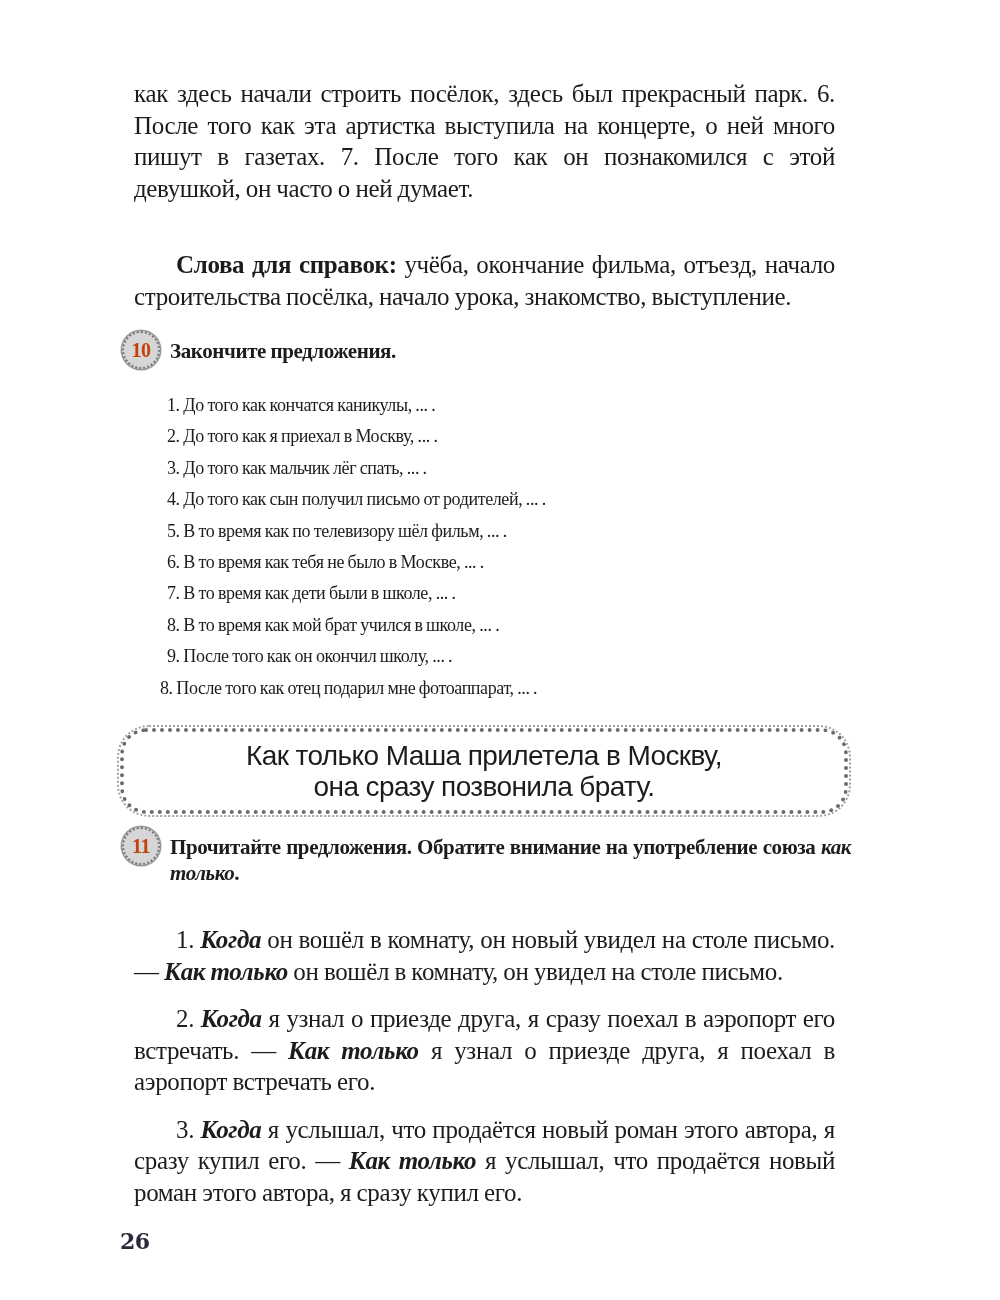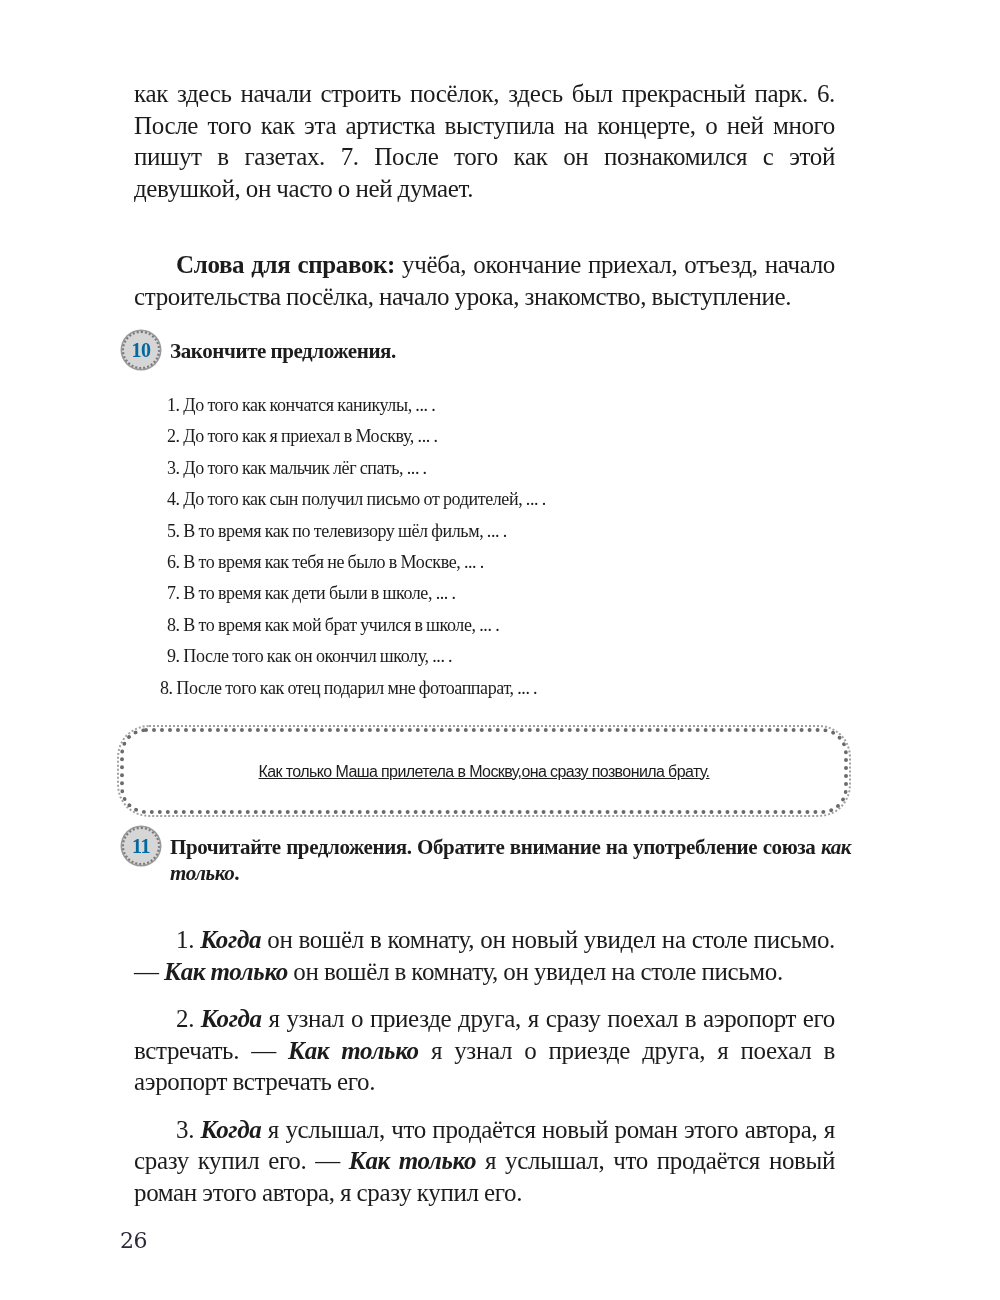--- a/index.html
+++ b/index.html
@@ -46,21 +46,21 @@
       border-radius: 50%;
       background: #d6d6d6;
       border: 2px dotted #7a7a7a;
       box-shadow: 0 0 0 1.5px #9a9a9a;
       box-sizing: border-box;
       display: flex;
       align-items: center;
       justify-content: center;
       font-weight: bold;
       font-size: 20px;
-      color: #0369a1;
+      color: #c2410c;
       margin-left: 4px;
       margin-top: -7px;
       letter-spacing: -0.5px;
     }
     .exercise-title {
       margin-left: 10px;
       font-weight: bold;
       font-size: 21px;
       line-height: 26px;
       letter-spacing: -0.4px;
@@ -87,60 +87,59 @@
     .rule-box {
       position: relative;
       margin: 24px 0 0 2px;
       width: 728px;
       height: 86px;
       box-sizing: border-box;
       border: 4px dotted #6b6b6b;
       border-radius: 26px;
       outline: 1px solid transparent;
       display: flex;
-      flex-direction: row;
+      flex-direction: column;
       align-items: center;
       justify-content: center;
       font-family: "Liberation Sans", "DejaVu Sans", sans-serif;
-      font-size: 16px;
+      font-size: 28px;
       line-height: 31px;
       letter-spacing: -0.6px;
       color: #1c1c1c;
-      text-decoration: underline;
     }
     .rule-box::before {
       content: "";
       position: absolute;
       inset: -7px;
       border: 2px dotted #a0a0a0;
       border-radius: 32px;
       pointer-events: none;
     }
 
     .page-number {
       position: absolute;
       left: 120px;
       top: 1228px;
       font-family: "DejaVu Serif", "Liberation Serif", serif;
-      font-weight: normal;
+      font-weight: bold;
       font-size: 22px;
       color: #2a2a3a;
       letter-spacing: -0.5px;
     }
   </style>
 </head>
 <body>
 
 <div class="page">
 
   <p class="p">как здесь начали строить посёлок, здесь был прекрасный парк. 6. После того как эта артистка выступила на концерте, о ней много пишут в газетах. 7. После того как он познакомился с этой девушкой, он часто о ней думает.</p>
 
   <div class="gap-sm"></div>
 
-  <p class="p indent"><span class="b">Слова для справок:</span><span> учёба, окончание приехал, отъезд, начало строительства посёлка, начало урока, знакомство, выступление.</span></p>
+  <p class="p indent"><span class="b">Слова для справок:</span><span> учёба, окончание фильма, отъезд, начало строительства посёлка, начало урока, знакомство, выступление.</span></p>
 
   <div class="exercise-head">
     <div class="badge">10</div>
     <div class="exercise-title">Закончите предложения.</div>
   </div>
 
   <ul class="list">
     <li>1. До того как кончатся каникулы, ... .</li>
     <li>2. До того как я приехал в Москву, ... .</li>
     <li>3. До того как мальчик лёг спать, ... .</li>

